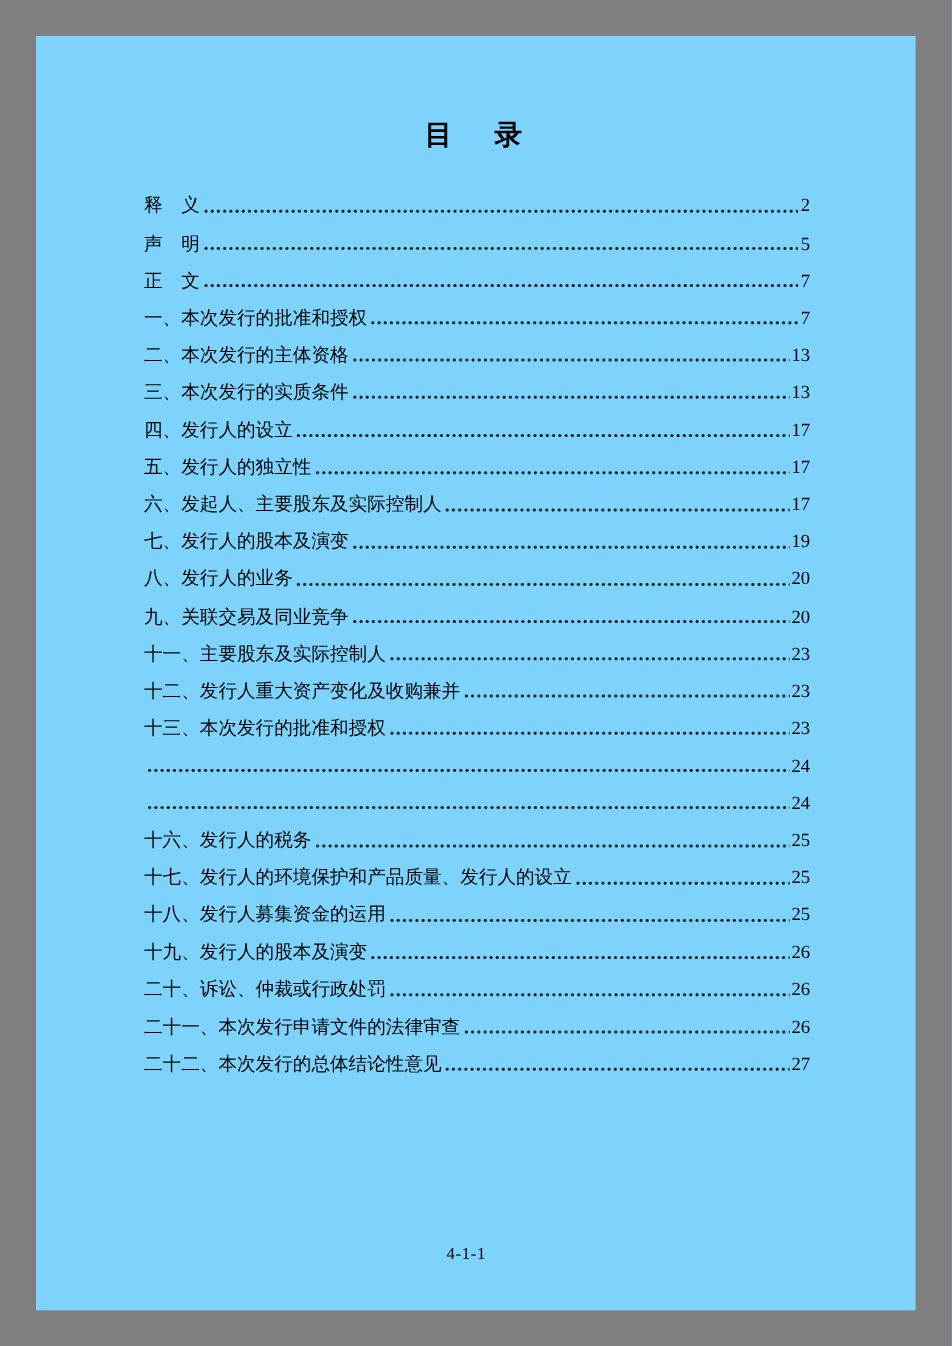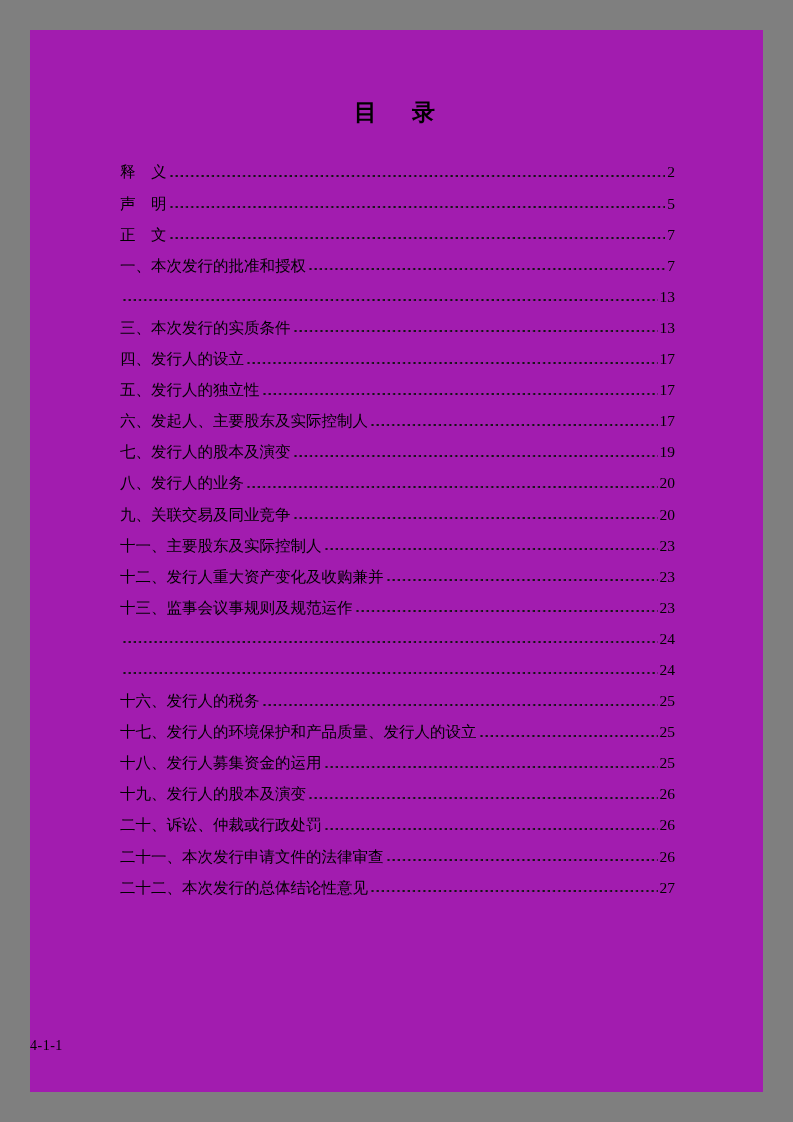--- a/index.html
+++ b/index.html
@@ -12,21 +12,21 @@
     width: 793px;
     height: 1122px;
     background: #7f7f7f;
     box-sizing: border-box;
     padding: 30px;
     margin: 0 auto;
   }
   .page {
     width: 100%;
     height: 100%;
-    background: #a21caf;
+    background: #7dd3fc;
     position: relative;
     box-sizing: border-box;
     padding: 68px 88px 0 90px;
     color: #000000;
   }
   .doc-title {
     margin: 0 0 27px 0;
     text-align: center;
     font-size: 23px;
     font-weight: 700;
@@ -60,20 +60,21 @@
     background-image: radial-gradient(circle at 1.6px 2px, #141414 1.05px, transparent 1.5px);
     background-size: 5.2px 4px;
     background-repeat: repeat-x;
     min-width: 12px;
   }
   .page-footer {
     position: absolute;
     left: 0;
     right: 16px;
     bottom: 38px;
+    text-align: center;
     font-size: 14px;
     letter-spacing: 0.5px;
   }
 </style>
 </head>
 <body>
 
 <div class="frame">
   <div class="page">
 
@@ -99,20 +100,21 @@
         <span class="toc-page">7</span>
       </div>
 
       <div class="toc-row">
         <span class="toc-label">一、本次发行的批准和授权</span>
         <span class="toc-dots"></span>
         <span class="toc-page">7</span>
       </div>
 
       <div class="toc-row">
+        <span class="toc-label">二、本次发行的主体资格</span>
         <span class="toc-dots"></span>
         <span class="toc-page">13</span>
       </div>
 
       <div class="toc-row">
         <span class="toc-label">三、本次发行的实质条件</span>
         <span class="toc-dots"></span>
         <span class="toc-page">13</span>
       </div>
 
@@ -159,21 +161,21 @@
         <span class="toc-page">23</span>
       </div>
 
       <div class="toc-row">
         <span class="toc-label">十二、发行人重大资产变化及收购兼并</span>
         <span class="toc-dots"></span>
         <span class="toc-page">23</span>
       </div>
 
       <div class="toc-row">
-        <span class="toc-label">十三、监事会议事规则及规范运作</span>
+        <span class="toc-label">十三、本次发行的批准和授权</span>
         <span class="toc-dots"></span>
         <span class="toc-page">23</span>
       </div>
 
       <div class="toc-row">
         <span class="toc-dots"></span>
         <span class="toc-page">24</span>
       </div>
 
       <div class="toc-row">

